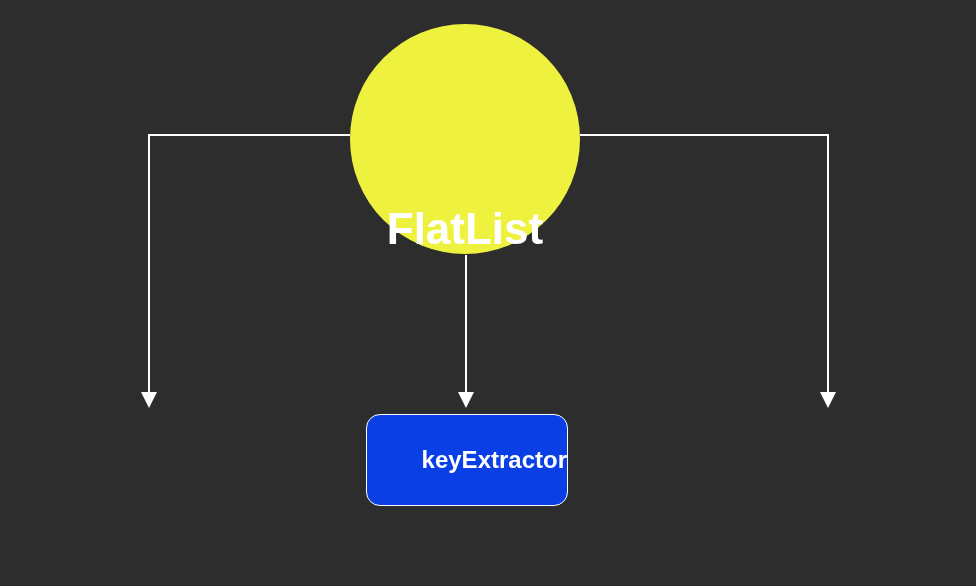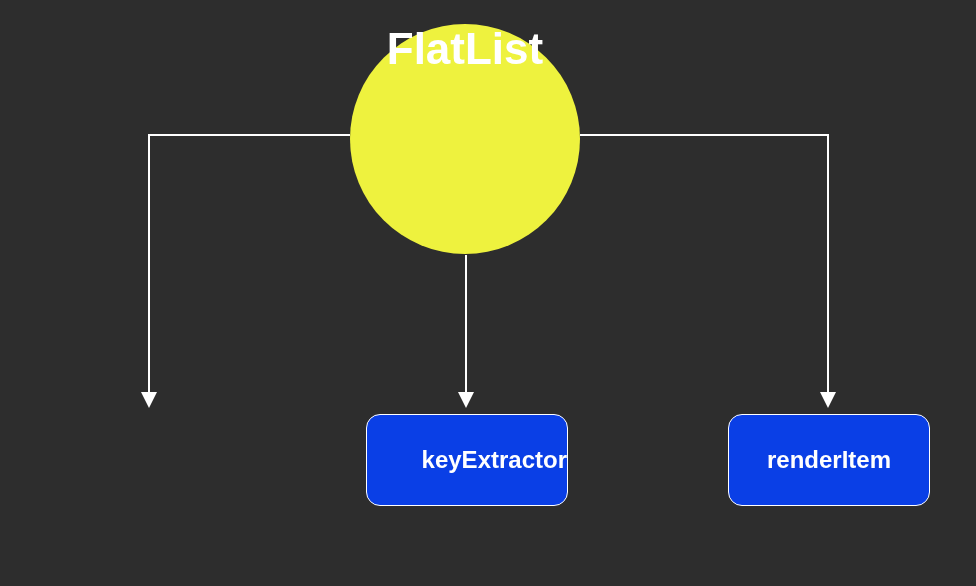--- a/index.html
+++ b/index.html
@@ -16,21 +16,21 @@
     width: 976px;
     height: 586px;
   }
   .circle-node {
     position: absolute;
     width: 230px;
     height: 230px;
     border-radius: 50%;
     background: #eef23e;
     display: flex;
-    align-items: flex-start;
+    align-items: flex-end;
     justify-content: center;
     color: #ffffff;
     font-weight: 700;
     font-size: 44px;
   }
   .box-node {
     position: absolute;
     width: 200px;
     height: 90px;
     background: #0a3fe6;
@@ -73,17 +73,14 @@
 
   <div class="circle-node" style="left:350px; top:24px;">
     <span>FlatList</span>
   </div>
 
 
   <div class="box-node" style="left:366px; top:414px;justify-content:flex-end;">
     <span>keyExtractor</span>
   </div>
 
-  <div class="box-node" style="left:728px; top:414px;">
-    <span>renderItem</span>
-  </div>
 
 </div>
 
 </body></html>

